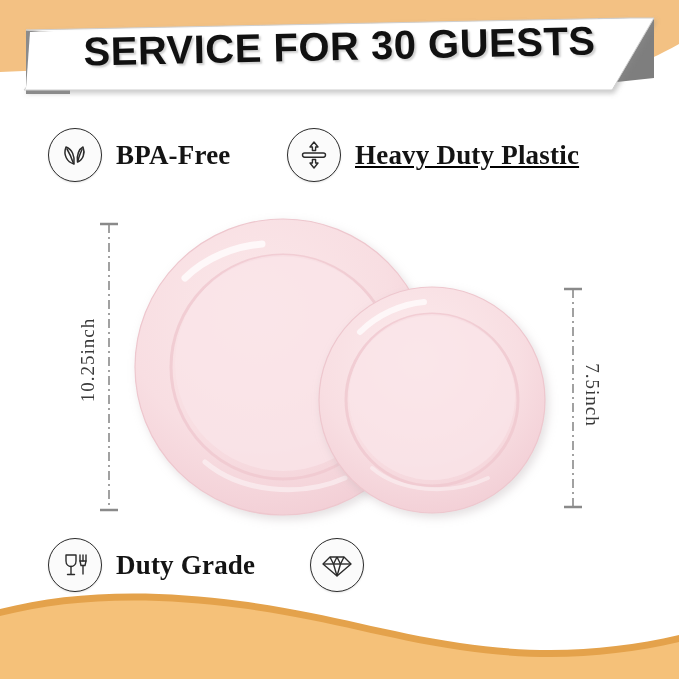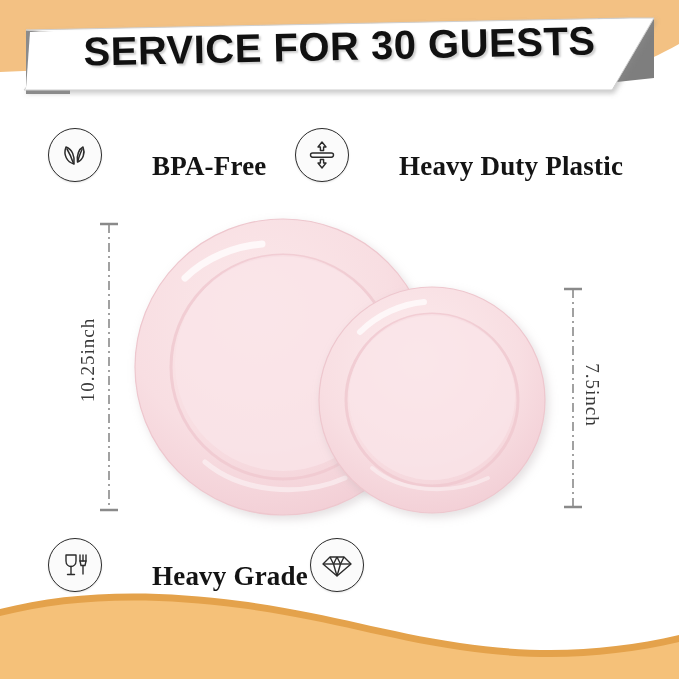--- a/index.html
+++ b/index.html
@@ -26,42 +26,42 @@
     font-size:40px;
     letter-spacing:0.5px;
     color:#111111;
     transform:rotate(-1.25deg);
     transform-origin:50% 50%;
     white-space:nowrap;
     text-shadow:2px 2px 2px rgba(120,120,120,.35);
   }
 
   
-  .feature{position:absolute;display:flex;align-items:flex-end;gap:36px;}
+  .feature{position:absolute;display:flex;align-items:center;}
   .badge{
     width:52px;height:52px;border-radius:50%;
     border:1.6px solid #2b2b2b;
     background:#fbfbfb;
     display:flex;align-items:center;justify-content:center;
     box-shadow:0 1px 2px rgba(0,0,0,.10);
     flex:0 0 auto;
   }
   .badge svg{display:block;}
   .feature-label{
     margin-left:14px;
     font-family:"Liberation Serif", serif;
     font-weight:bold;
     font-size:27px;
     color:#141414;
     white-space:nowrap;
     letter-spacing:.2px;
   }
 
   .f-bpa{left:48px;top:128px;}
-  .f-heavy{left:295px;top:128px;}
+  .f-heavy{left:287px;top:128px;text-decoration:underline;}
   .f-food{left:48px;top:538px;}
   .f-classic{left:310px;top:538px;}
 
   
   .plates{position:absolute;left:0;top:0;width:679px;height:679px;}
 
   
   .dim-line{position:absolute;}
   .dim-label{
     position:absolute;
@@ -189,21 +189,21 @@
         <path d="M8 7 H18 V13 C18 16.5 15.5 18.5 13 18.5 C10.5 18.5 8 16.5 8 13 Z"></path>
         <path d="M13 18.5 V26"></path>
         <path d="M9.5 26.5 H16.5"></path>
         <path d="M22 7 V13"></path>
         <path d="M25 7 V13"></path>
         <path d="M28 7 V13"></path>
         <path d="M22 13 H28 L27 17.5 H23 Z"></path>
         <path d="M25 17.5 V26"></path>
       </svg>
     </span>
-    <span class="feature-label">Heavy Grade</span>
+    <span class="feature-label">Duty Grade</span>
   </div>
 
   <div class="feature f-classic">
     <span class="badge">
       <svg width="34" height="34" viewBox="0 0 34 34" fill="none" stroke="#2b2b2b" stroke-width="1.4" stroke-linejoin="round">
         <path d="M10 9 H24 L31 16 L17 28 L3 16 Z"></path>
         <path d="M3 16 H31"></path>
         <path d="M10 9 L13.5 16 L17 28"></path>
         <path d="M24 9 L20.5 16 L17 28"></path>
         <path d="M17 9 L13.5 16"></path>

